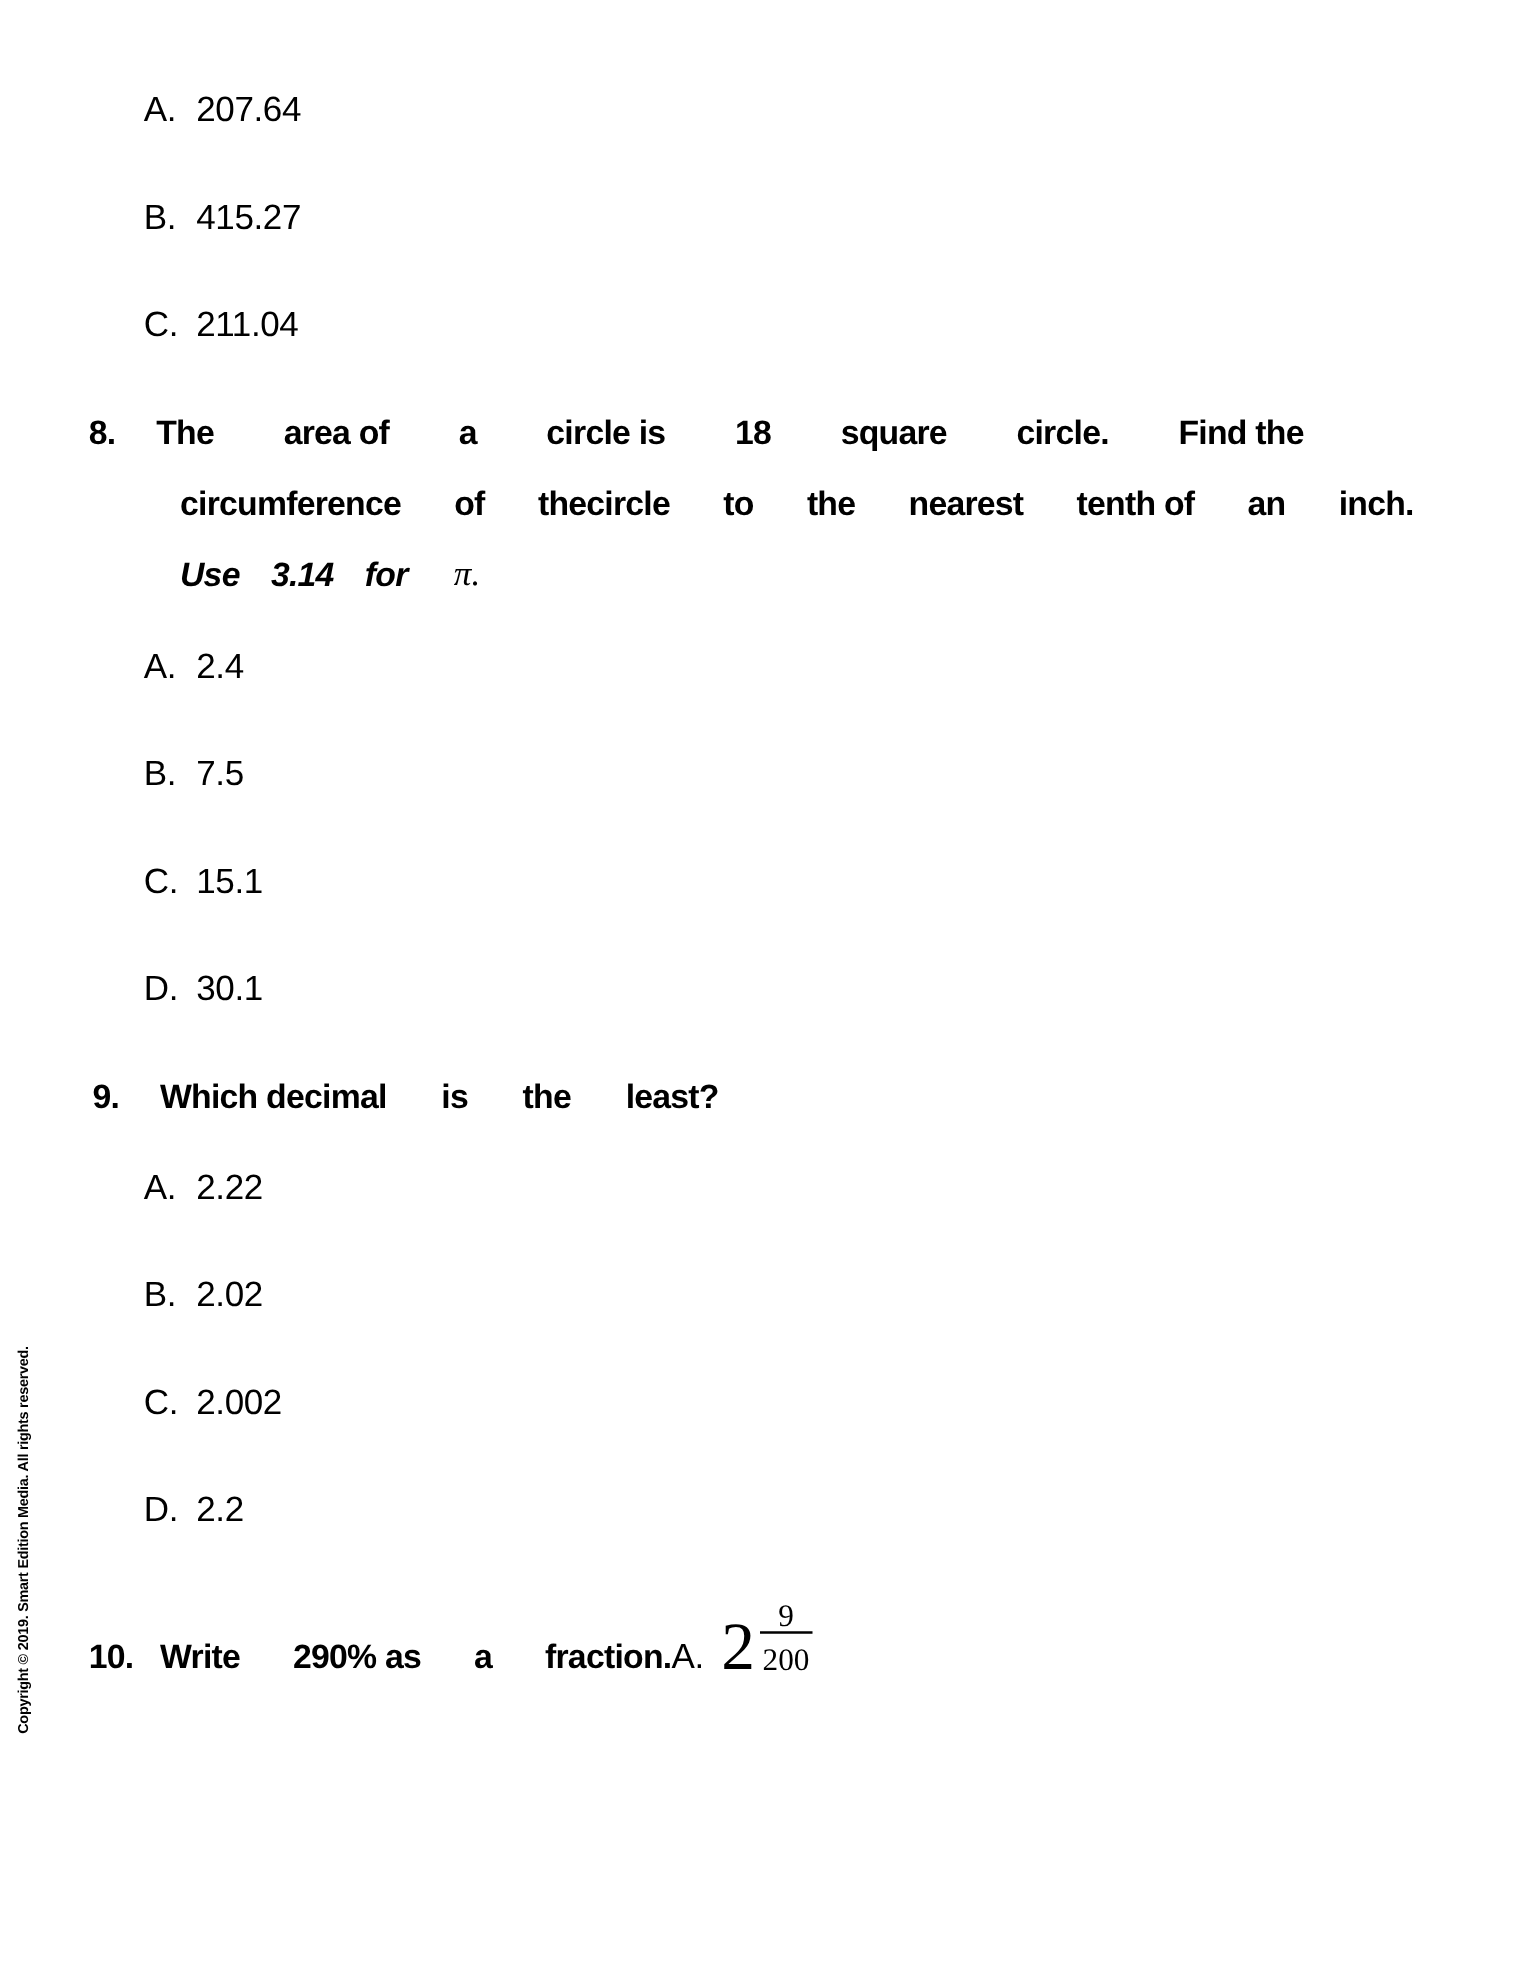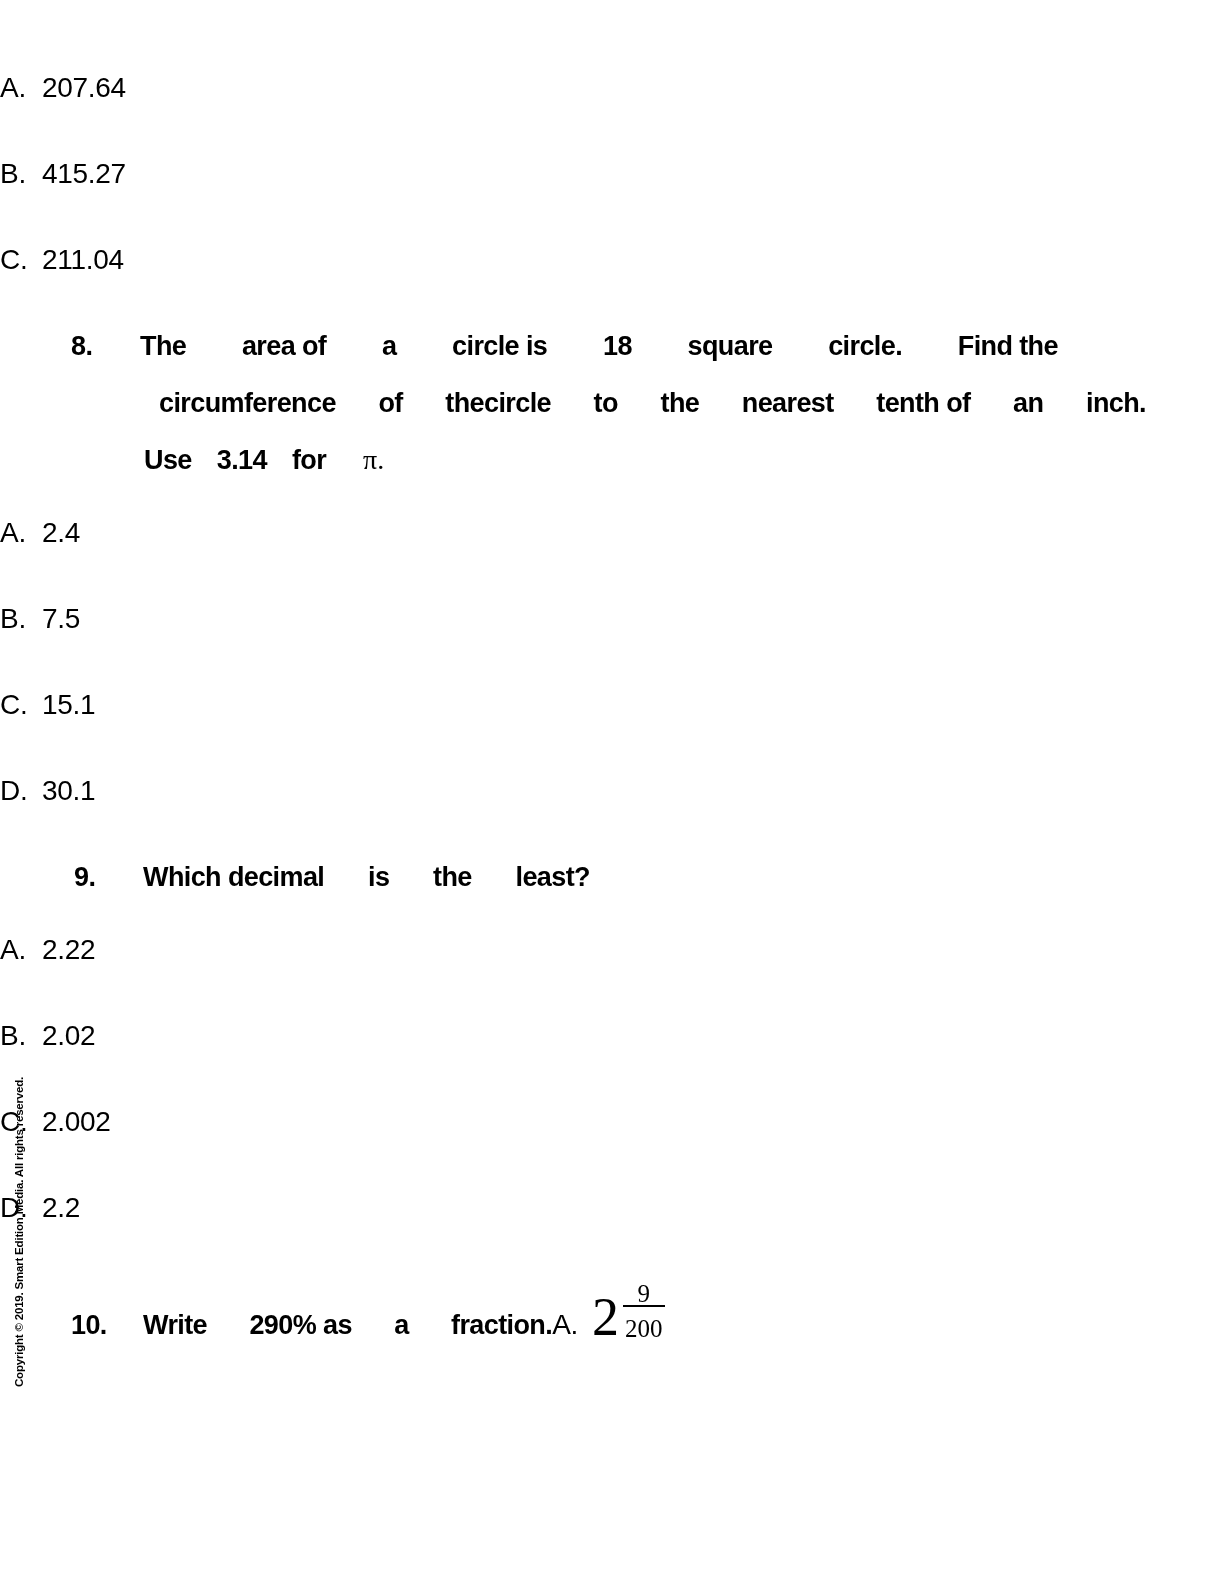--- a/index.html
+++ b/index.html
@@ -13,43 +13,44 @@
     font-family: "Liberation Sans", sans-serif;
     overflow: hidden;
   }
   .content { padding-top: 71px; }
 
   
   .row { display: flex; align-items: flex-start; line-height: 34px; }
 
   
   .choice {
+    margin-left: 115px;
     margin-bottom: 52px;
     font-size: 28px;
     line-height: 34px;
     letter-spacing: -0.3px;
   }
   .choice .letter { display: inline-block; width: 42px; }
 
   
   .bold, .qnum {
     font-weight: 700;
     font-size: 27px;
     letter-spacing: -0.6px;
   }
   .qnum { display: inline-block; flex: 0 0 auto; }
 
   
   .q8-num { margin-left: 71px; width: 54px; }
-  .jz { display: flex; justify-content: space-between; margin-left: 15px; }
+  .jz { display: flex; justify-content: space-between; }
   .q8-l1 { width: 918px; }
   .q8-line2, .q8-line3 { margin-left: 144px; }
   .q8-l2 { width: 987px; }
   .qline { margin-bottom: 23px; }
-  .q8-line3 .gapline { display: flex; gap: 25px; }
+  .q8-line3 .gapline { display: flex; gap: 25px; font-style: italic; }
   .pi {
     font-family: "Liberation Serif", serif;
     font-weight: 400;
     font-size: 28px;
     margin-left: 12px;
     letter-spacing: 0;
   }
   .after-question { margin-top: 39px; }
   .question-block { margin-top: 50px; }
 

